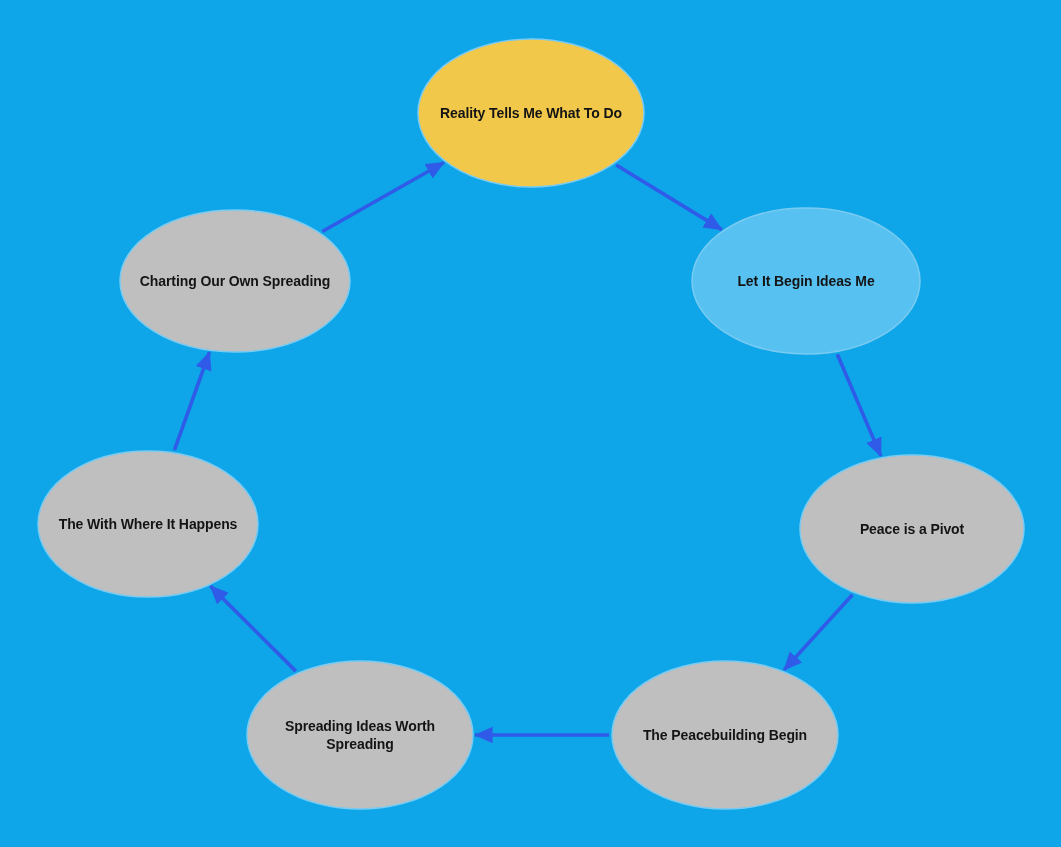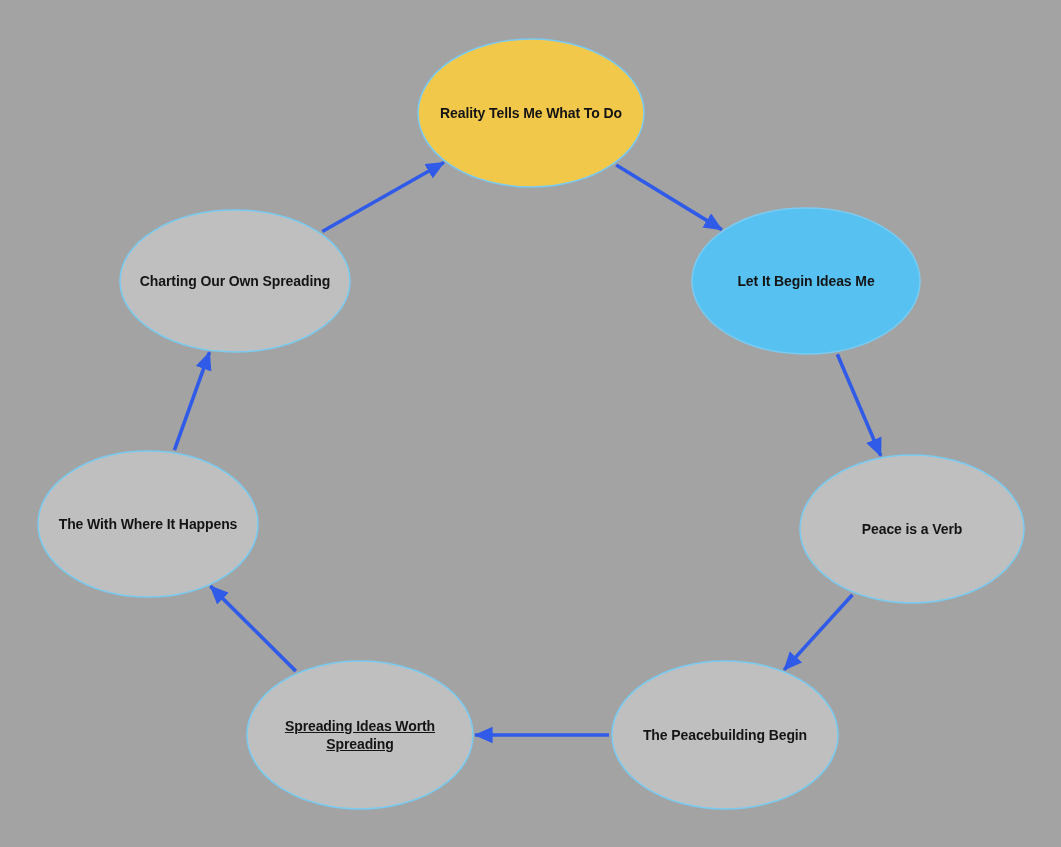--- a/index.html
+++ b/index.html
@@ -4,21 +4,21 @@
 <style>
   html, body {
     margin: 0;
     padding: 0;
     background: #ffffff;
   }
   .stage {
     position: relative;
     width: 1061px;
     height: 847px;
-    background: #a3a3a3;
+    background: #0ea5e9;
     overflow: hidden;
     font-family: "Liberation Sans", sans-serif;
   }
   .stage svg {
     position: absolute;
     left: 0;
     top: 0;
     width: 1061px;
     height: 847px;
   }
@@ -56,19 +56,19 @@
       <ellipse cx="806" cy="281" rx="114" ry="73" fill="#57c2f1" stroke="#79cbf1" stroke-width="1.5"></ellipse>
       <ellipse cx="912" cy="529" rx="112" ry="74" fill="#bfbfbf" stroke="#79cbf1" stroke-width="1.5"></ellipse>
       <ellipse cx="725" cy="735" rx="113" ry="74" fill="#bfbfbf" stroke="#79cbf1" stroke-width="1.5"></ellipse>
       <ellipse cx="360" cy="735" rx="113" ry="74" fill="#bfbfbf" stroke="#79cbf1" stroke-width="1.5"></ellipse>
       <ellipse cx="148" cy="524" rx="110" ry="73" fill="#bfbfbf" stroke="#79cbf1" stroke-width="1.5"></ellipse>
       <ellipse cx="235" cy="281" rx="115" ry="71" fill="#bfbfbf" stroke="#79cbf1" stroke-width="1.5"></ellipse>
     </svg>
   <div id="labels">
       <div class="node-label" style="left: 425px; top: 49px; width: 212px; height: 128px; color: rgb(20, 20, 20);">Reality Tells Me What To Do</div>
       <div class="node-label" style="left: 699px; top: 218px; width: 214px; height: 126px; color: rgb(20, 20, 20);">Let It Begin Ideas Me</div>
-      <div class="node-label" style="left: 807px; top: 465px; width: 210px; height: 128px; color: rgb(20, 20, 20);">Peace is a Verb</div>
+      <div class="node-label" style="left: 807px; top: 465px; width: 210px; height: 128px; color: rgb(20, 20, 20);">Peace is a Pivot</div>
       <div class="node-label" style="left: 619px; top: 671px; width: 212px; height: 128px; color: rgb(20, 20, 20);">The Peacebuilding Begin</div>
-      <div class="node-label" style="left: 254px; top: 671px; width: 212px; height: 128px; color: rgb(20, 20, 20); text-decoration: underline;">Spreading Ideas Worth Spreading</div>
+      <div class="node-label" style="left: 254px; top: 671px; width: 212px; height: 128px; color: rgb(20, 20, 20);">Spreading Ideas Worth Spreading</div>
       <div class="node-label" style="left: 45px; top: 461px; width: 206px; height: 126px; color: rgb(20, 20, 20);">The With Where It Happens</div>
       <div class="node-label" style="left: 127px; top: 220px; width: 216px; height: 122px; color: rgb(20, 20, 20);">Charting Our Own Spreading</div>
     </div>
 </div>
 
 </body></html>

